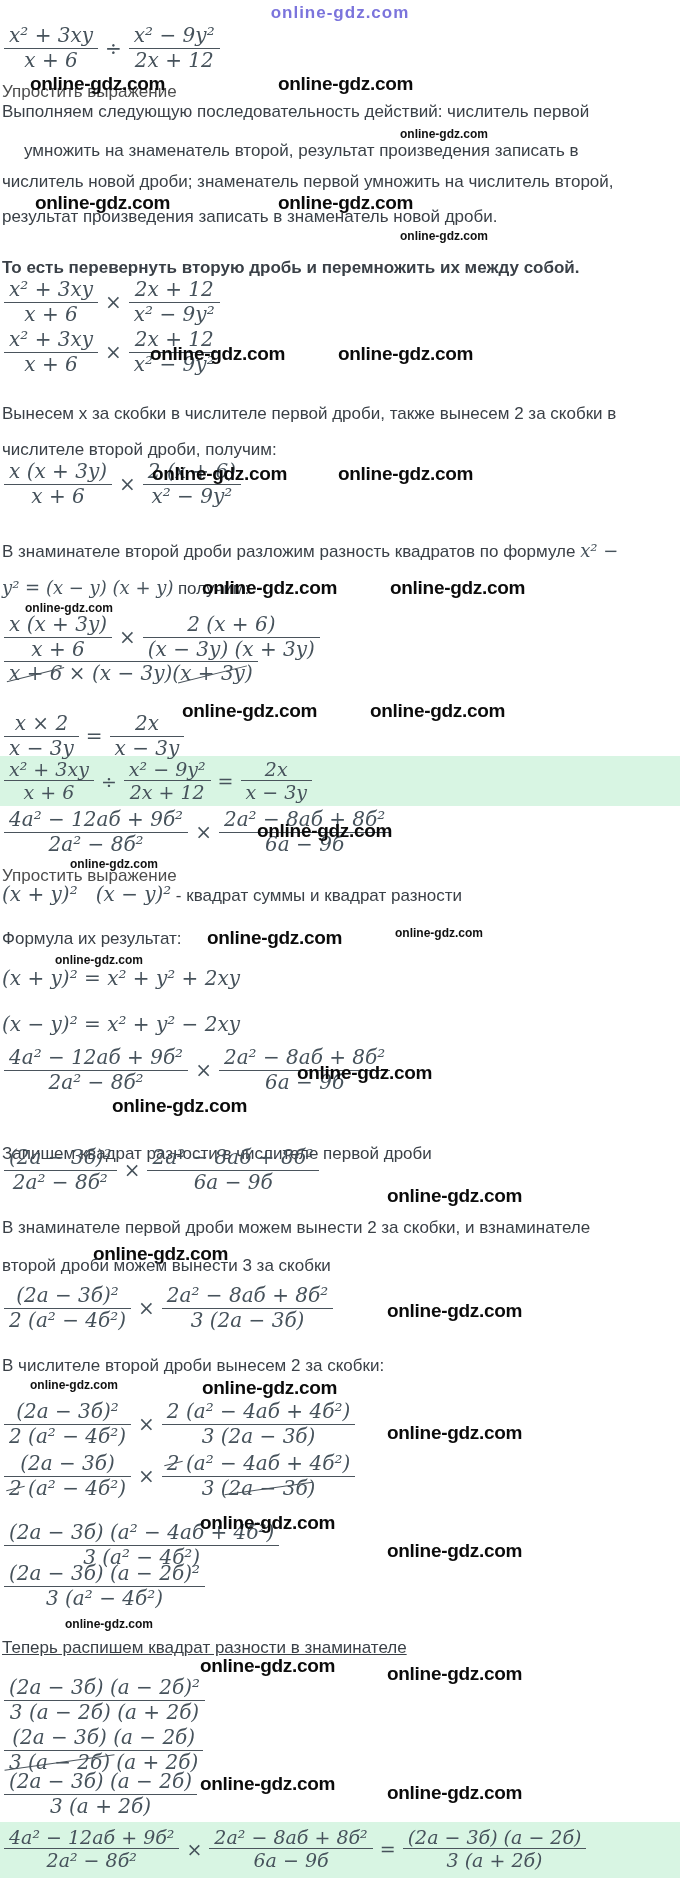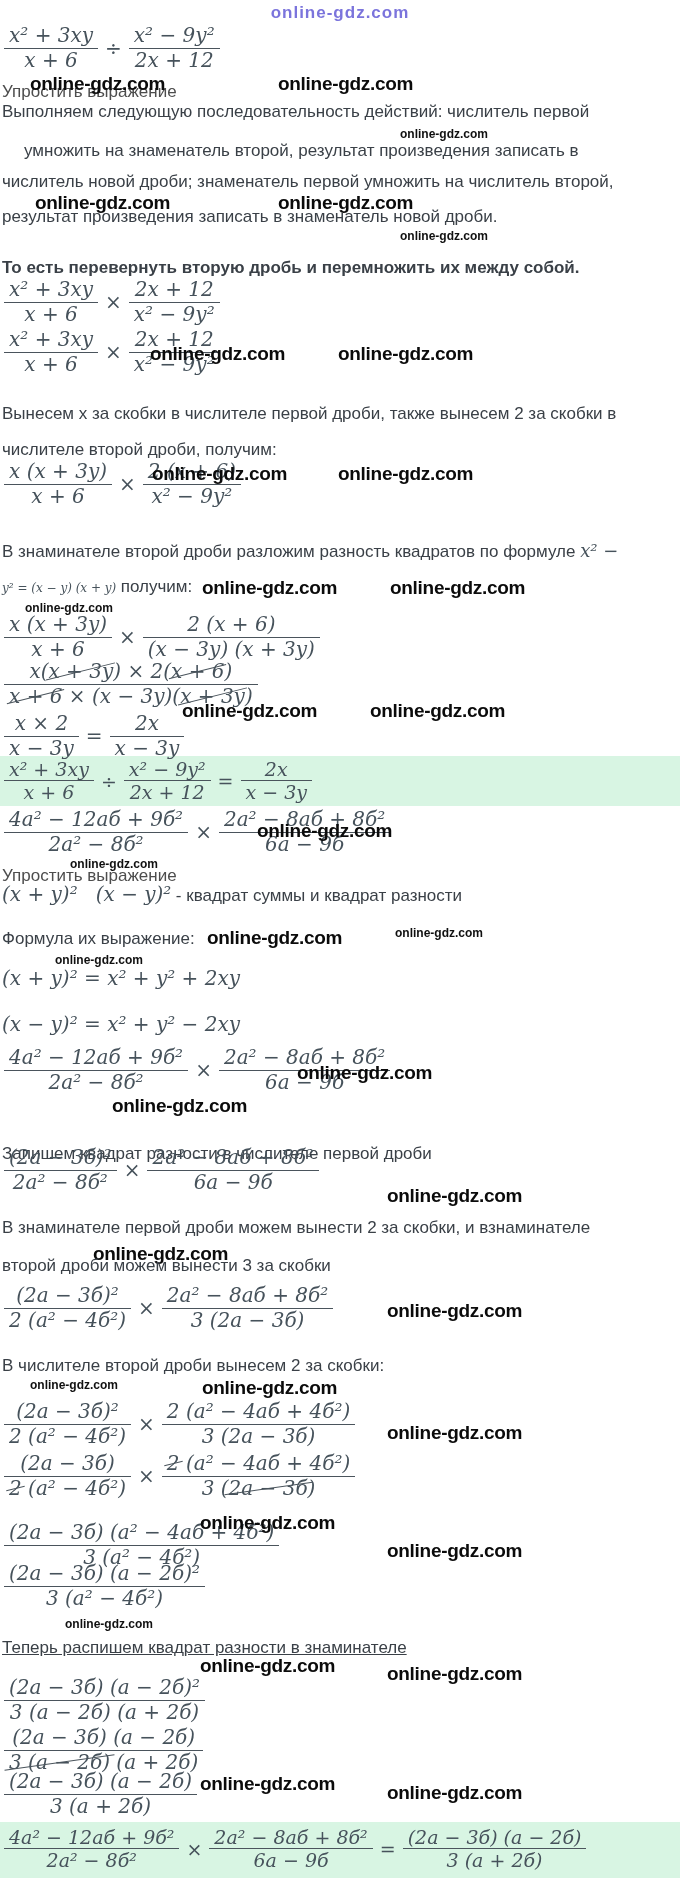--- a/index.html
+++ b/index.html
@@ -82,34 +82,33 @@
 </div>
 <div class="abs wm" style="top:463px; left:152px;">online-gdz.com</div>
 <div class="abs wm" style="top:463px; left:338px;">online-gdz.com</div>
 
 <div class="abs rus" style="top:540px; left:2px;">
   <span>В знаминателе второй дроби разложим разность квадратов по формуле</span>
   <span class="math" style="font-size:18px;">x² −</span>
 </div>
 
 <div class="abs" style="top:577px; left:2px;">
-  <span class="math" style="font-size:12px;">y² = (x − y) (x + y)</span>
+  <span class="math" style="font-size:18px;">y² = (x − y) (x + y)</span>
   <span class="rus">получим:</span>
 </div>
 <div class="abs wm" style="top:577px; left:202px;">online-gdz.com</div>
 <div class="abs wm" style="top:577px; left:390px;">online-gdz.com</div>
 <div class="abs wm-s" style="top:601px; left:25px;">online-gdz.com</div>
 
 <div class="abs math" style="top:613px; left:2px;">
   <span class="frac"><span class="num">x (x + 3y)</span><span class="den">x + 6</span></span><span class="op">×</span><span class="frac"><span class="num">2 (x + 6)</span><span class="den">(x − 3y) (x + 3y)</span></span>
 </div>
 
 <div class="abs math" style="top:660px; left:2px;">
   <span class="frac">
-    <span class="num"><span>x(</span><span class="cancel">x + 3y</span><span>) × 2(</span><span class="cancel">x + 6</span><span>)</span></span>
     <span class="den"><span class="cancel">x + 6</span><span> × (x − 3y)(</span><span class="cancel">x + 3y</span><span>)</span></span>
   </span>
 </div>
 <div class="abs wm" style="top:700px; left:182px;">online-gdz.com</div>
 <div class="abs wm" style="top:700px; left:370px;">online-gdz.com</div>
 
 <div class="abs math" style="top:712px; left:2px;">
   <span class="frac"><span class="num">x × 2</span><span class="den">x − 3y</span></span><span class="op">=</span><span class="frac"><span class="num">2x</span><span class="den">x − 3y</span></span>
 </div>
 
@@ -123,21 +122,21 @@
 <div class="abs wm" style="top:820px; left:257px;">online-gdz.com</div>
 <div class="abs wm-s" style="top:857px; left:70px;">online-gdz.com</div>
 
 <div class="abs task" style="top:866px; left:2px;">Упростить выражение</div>
 
 <div class="abs" style="top:882px; left:2px;">
   <span class="math">(x + y)²</span><span class="inline-gap"></span><span class="math">(x − y)²</span>
   <span class="rus">- квадрат суммы и квадрат разности</span>
 </div>
 
-<div class="abs rus" style="top:929px; left:2px;">Формула их выражение:</div>
+<div class="abs rus" style="top:929px; left:2px;">Формула их результат:</div>
 <div class="abs wm" style="top:927px; left:207px;">online-gdz.com</div>
 <div class="abs wm-s" style="top:926px; left:395px;">online-gdz.com</div>
 <div class="abs wm-s" style="top:953px; left:55px;">online-gdz.com</div>
 
 <div class="abs math" style="top:966px; left:2px;">(x + y)² = x² + y² + 2xy</div>
 <div class="abs math" style="top:1012px; left:2px;">(x − y)² = x² + y² − 2xy</div>
 
 <div class="abs math" style="top:1046px; left:2px;">
   <span class="frac"><span class="num">4a² − 12aб + 9б²</span><span class="den">2a² − 8б²</span></span><span class="op">×</span><span class="frac"><span class="num">2a² − 8aб + 8б²</span><span class="den">6a − 9б</span></span>
 </div>

